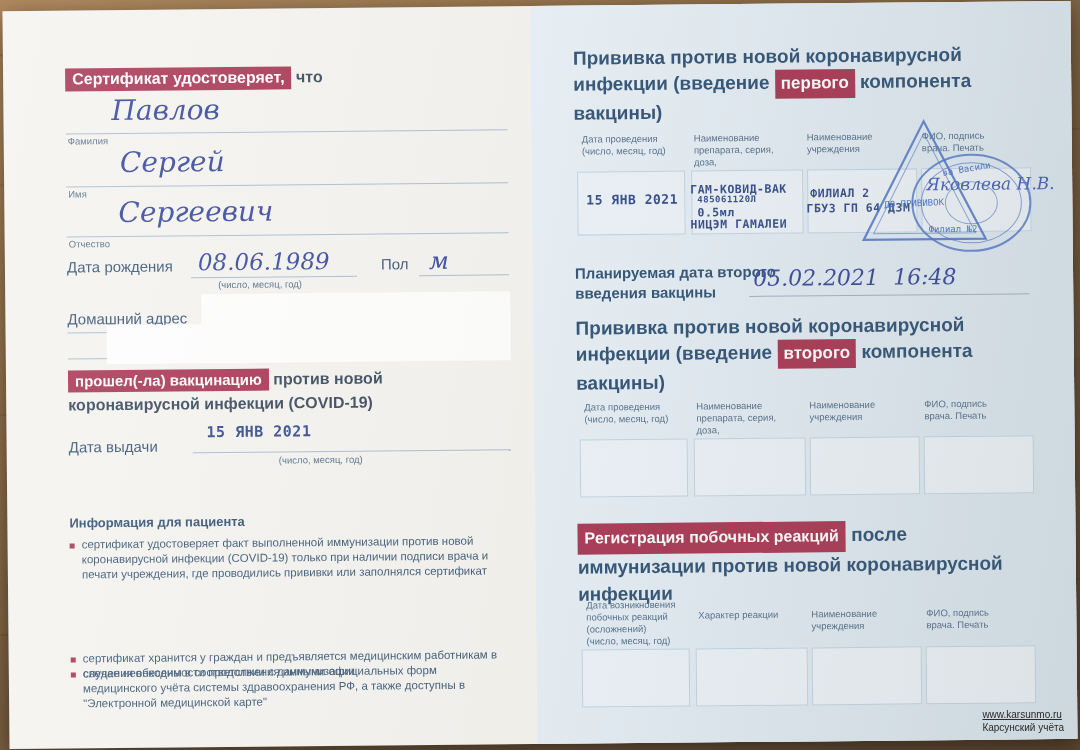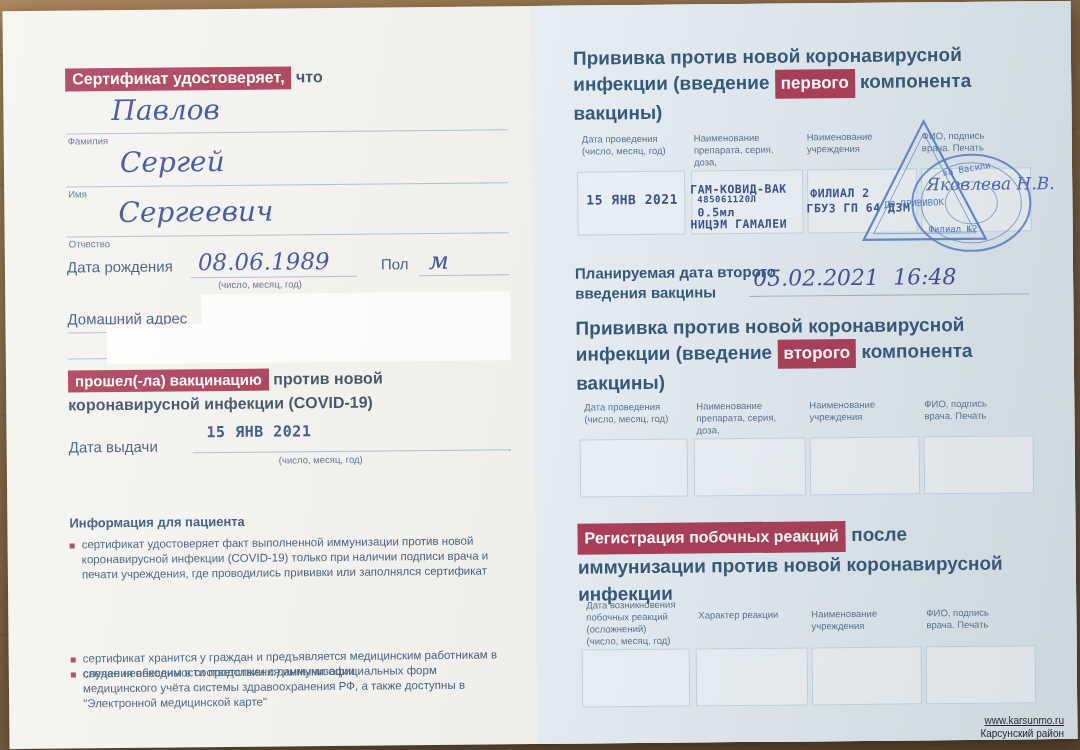--- a/index.html
+++ b/index.html
@@ -132,22 +132,21 @@
     height: 5px;
     background: #9d1b3d;
   }
   .redact {
     position: absolute;
     background: #ffffff;
   }
   #watermark {
     position: absolute;
     right: 16px;
-    bottom: 10px;
-    text-align: right;
+    bottom: 16px;
     font-size: 10px;
     color: #2a2a2a;
     line-height: 13px;
     margin-top: 15px;
   }
   #watermark .url { text-decoration: underline; }
 </style>
 </head>
 <body>
 
@@ -306,16 +305,16 @@
 
     <div class="box" style="left:573px; top:644px; width:106px; height:56px;"></div>
     <div class="box" style="left:687px; top:644px; width:110px; height:56px;"></div>
     <div class="box" style="left:803px; top:644px; width:108px; height:56px;"></div>
     <div class="box" style="left:917px; top:644px; width:108px; height:56px;"></div>
 
   </div>
 
   <div id="watermark">
     <div class="url">www.karsunmo.ru</div>
-    <div>Карсунский район</div>
+    <div>Карсунский учёта</div>
   </div>
 
 </div>
 
 </body></html>

